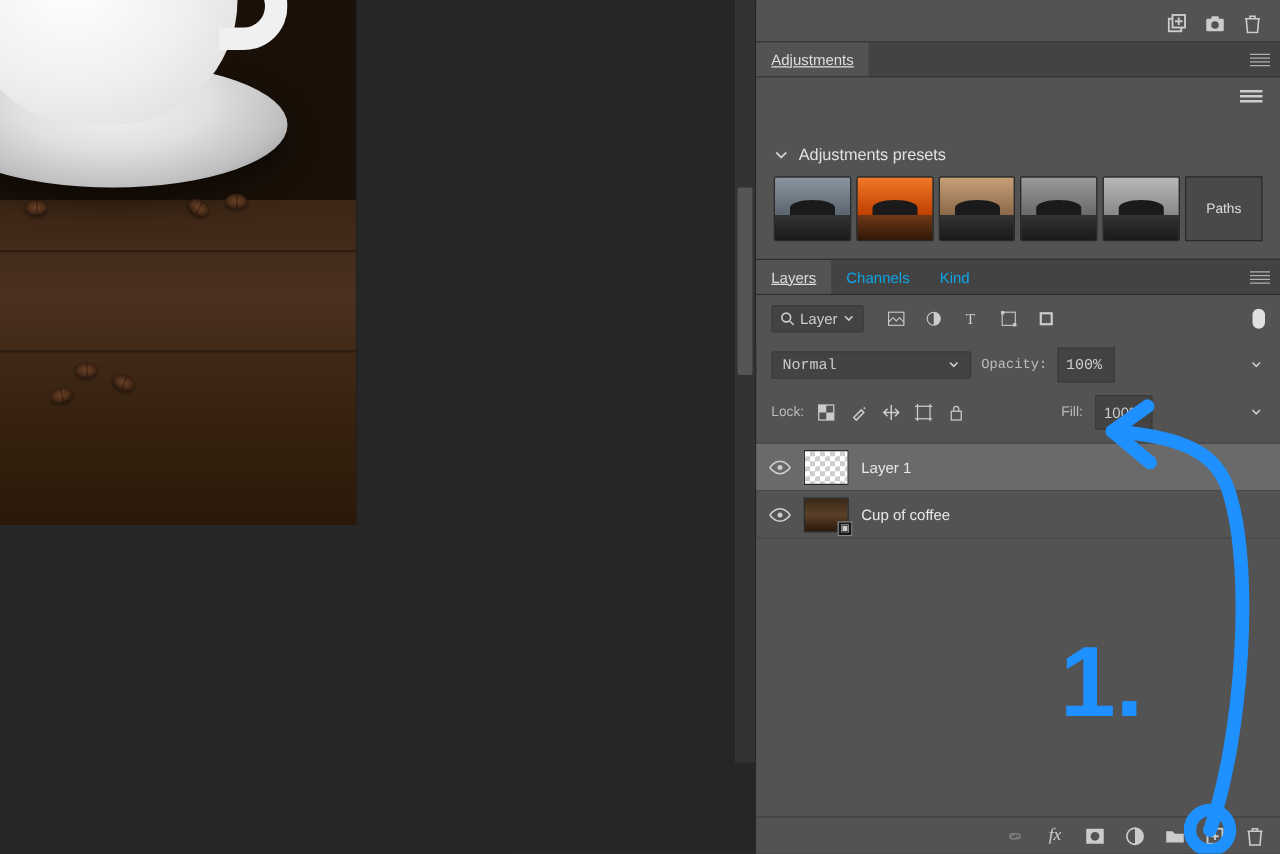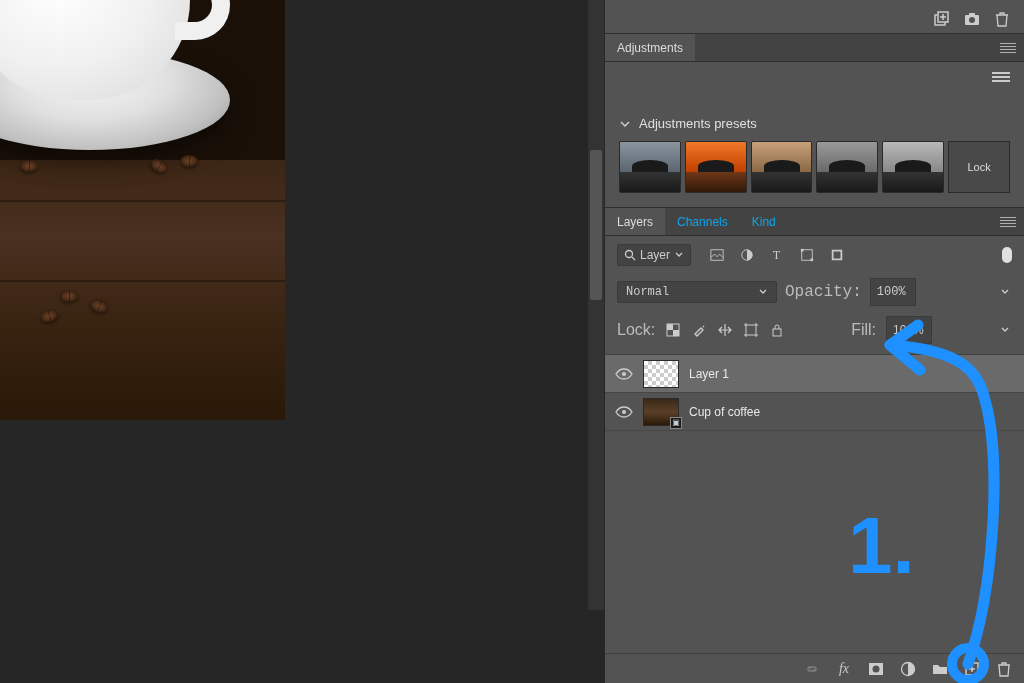--- a/index.html
+++ b/index.html
@@ -124,20 +124,21 @@
   .tab {
     padding: 0 12px;
     height: 100%;
     display: flex; align-items: center;
     font-size: 12px;
     color: #dddddd;
     cursor: pointer;
   }
   .tab.active {
     background: #535353;
+    text-decoration: underline;
   }
   .tab.inactive { color: #0ea5e9; }
   .panel-menu {
     margin-left: auto; margin-right: 8px;
     width: 16px; height: 10px;
     display:flex; flex-direction:column; gap:2px; justify-content:center;
     cursor:pointer;
   }
   .panel-menu span { height:2px; background:#b0b0b0; }
   .adjustments-body {
@@ -186,21 +187,21 @@
   }
   .filter-icons { display:flex; gap:14px; align-items:center; margin-left:6px;}
   .pill-toggle { width:10px; height:16px; background:#e0e0e0; border-radius:5px; margin-left:auto;}
   .row2 { padding: 4px 12px 6px 12px; display:flex; align-items:center; gap:8px;font-family:Liberation Mono, monospace;}
   .sel {
     background:#434343; border:1px solid #3a3a3a;
     height:22px; padding:0 8px; border-radius:2px;
     display:flex; align-items:center; gap:4px; cursor:pointer;
     min-width: 160px;
   }
-  .label { color:#bbb; font-size:16px;}
+  .label { color:#bbb; font-size:11px;}
   .pct-box {
     background:#434343; border:1px solid #3a3a3a;
     height:28px; padding:0 6px;
     display:flex; align-items:center; min-width:46px;
     font-size:12px;
   }
   .chev-sm{margin-left:auto;width:10px;height:10px;}
   .lock-row { padding: 4px 12px 10px 12px; display:flex; align-items:center; gap:10px; border-bottom:1px solid #404040;}
   .lock-icons{display:flex;gap:10px;align-items:center;}
   .layer-item {
@@ -342,21 +343,21 @@
       <div class="preset">
           <div class="sky" style="background:linear-gradient(#9a9a9a,#6a6a6a);"></div>
           <div class="tree"></div>
           <div class="refl"></div>
         </div>
       <div class="preset">
           <div class="sky" style="background:linear-gradient(#b8b8b8,#888);"></div>
           <div class="tree"></div>
           <div class="refl"></div>
         </div>
-      <div class="more-btn">Lock</div>
+      <div class="more-btn">Paths</div>
     </div>
   </div>
 
   <div class="panel-header">
     <div class="tab active">Layers</div>
     <div class="tab inactive">Channels</div>
     <div class="tab inactive">Kind</div>
     <div class="panel-menu">
         <span></span>
         <span></span>

